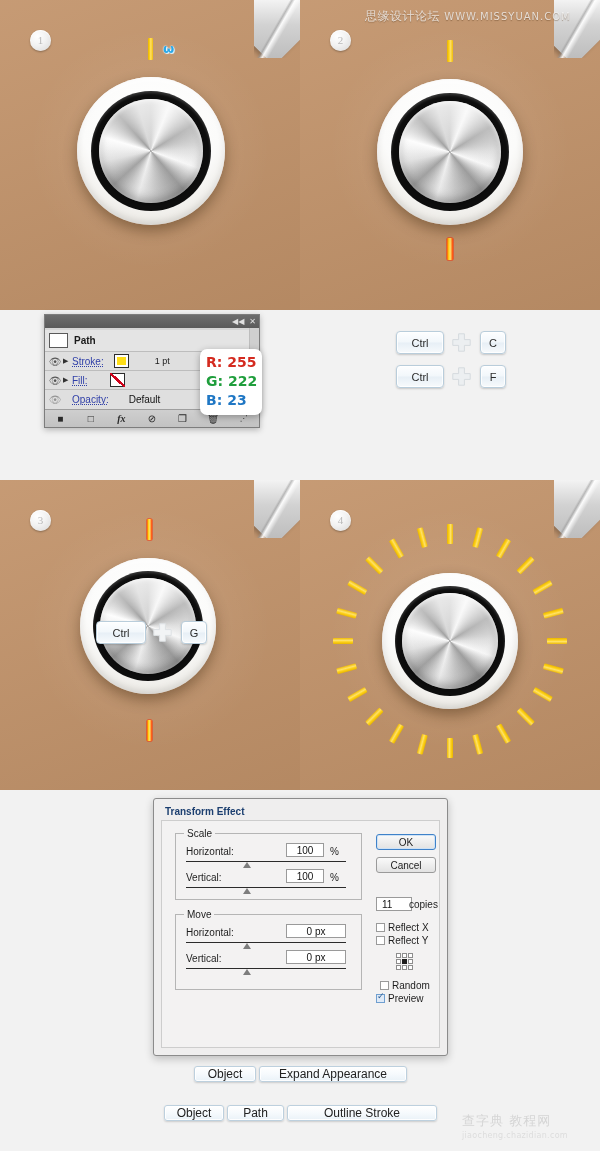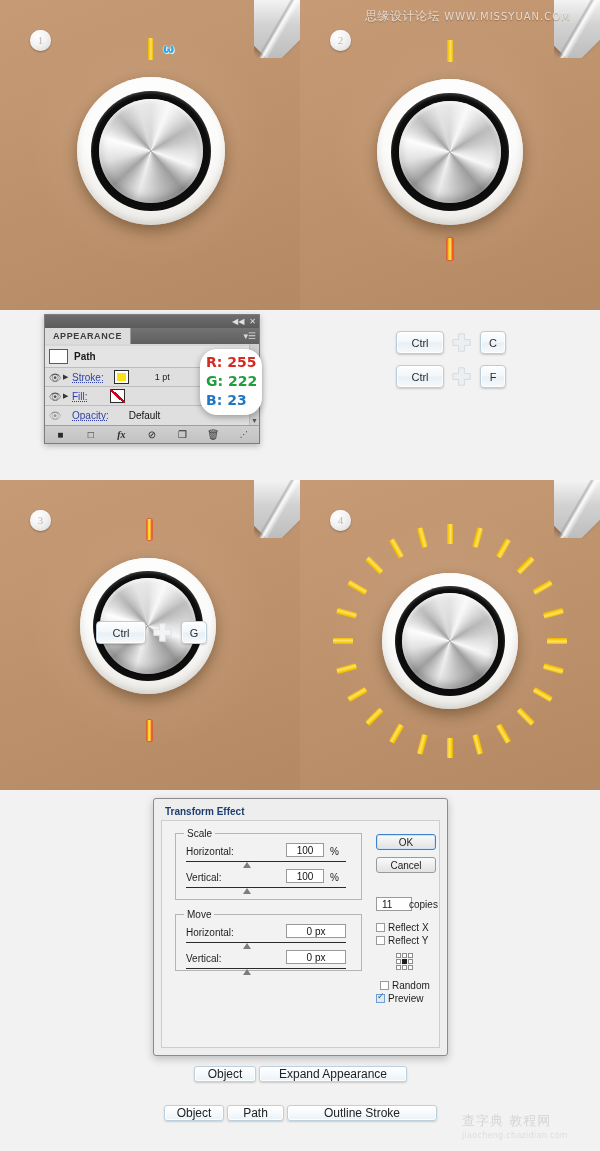--- a/index.html
+++ b/index.html
@@ -195,21 +195,21 @@
     height:18px; background:linear-gradient(180deg,#cfcfcf,#c2c2c2);
     border-top:1px solid #9e9e9e;
     display:flex; align-items:center; justify-content:space-around;
     font-size:10px; color:#2a2a2a;
   }
   .ai-footer .ic { width:20px; text-align:center; line-height:1; }
 
   
   .rgb-callout {
     position:absolute; left:200px; top:349px; width:62px; height:66px;
-    background:#fff; border-radius:17px;
+    background:#fff; border-radius:7px;
     box-shadow:0 2px 7px rgba(0,0,0,.32);
     padding:4px 0 0 6px;
     font-family:"DejaVu Sans", sans-serif; font-weight:bold; font-size:14px;
     line-height:19px;
   }
   .rgb-callout .r { color:#d42a1f; }
   .rgb-callout .g { color:#1f9e3c; }
   .rgb-callout .b { color:#1f77c4; }
 
   
@@ -350,26 +350,20 @@
 
 <div class="wm-top">
   <span>思缘设计论坛</span>
   <span class="lat">WWW.MISSYUAN.COM</span>
 </div>
 
 <div class="ai-panel">
   <div class="ai-titlebar">
     <span>◀◀</span>
     <span>✕</span>
-  </div>
-  <div class="ai-tabrow">
-    <div class="ai-tab">APPEARANCE</div>
-    <div class="ai-tab-filler">
-      <span class="ai-menu-btn">▾☰</span>
-    </div>
   </div>
   <div style="display:flex;">
     <div class="ai-body" style="flex:1;">
 
       <div class="ai-row head">
         <div class="ai-thumb-white"></div>
         <div class="ai-label" style="font-weight:bold;">Path</div>
       </div>
 
       <div class="ai-row">
@@ -516,21 +510,21 @@
         <div class="thumb" style="left:57px;"></div>
       </div>
       <div class="frow" style="left:10px; top:38px;">Vertical:</div>
       <div class="num" style="left:110px; top:35px; width:38px;">100</div>
       <div class="frow" style="left:154px; top:38px;">%</div>
       <div class="slider" style="left:10px; top:53px; width:160px;">
         <div class="thumb" style="left:57px;"></div>
       </div>
     </div>
 
-    <div class="fs" style="left:13px; top:93px; width:187px; height:57px;">
+    <div class="fs" style="left:13px; top:93px; width:187px; height:76px;">
       <span class="lg">Move</span>
       <div class="frow" style="left:10px; top:12px;">Horizontal:</div>
       <div class="num" style="left:110px; top:9px; width:60px;">0 px</div>
       <div class="slider" style="left:10px; top:27px; width:160px;">
         <div class="thumb" style="left:57px;"></div>
       </div>
       <div class="frow" style="left:10px; top:38px;">Vertical:</div>
       <div class="num" style="left:110px; top:35px; width:60px;">0 px</div>
       <div class="slider" style="left:10px; top:53px; width:160px;">
         <div class="thumb" style="left:57px;"></div>

